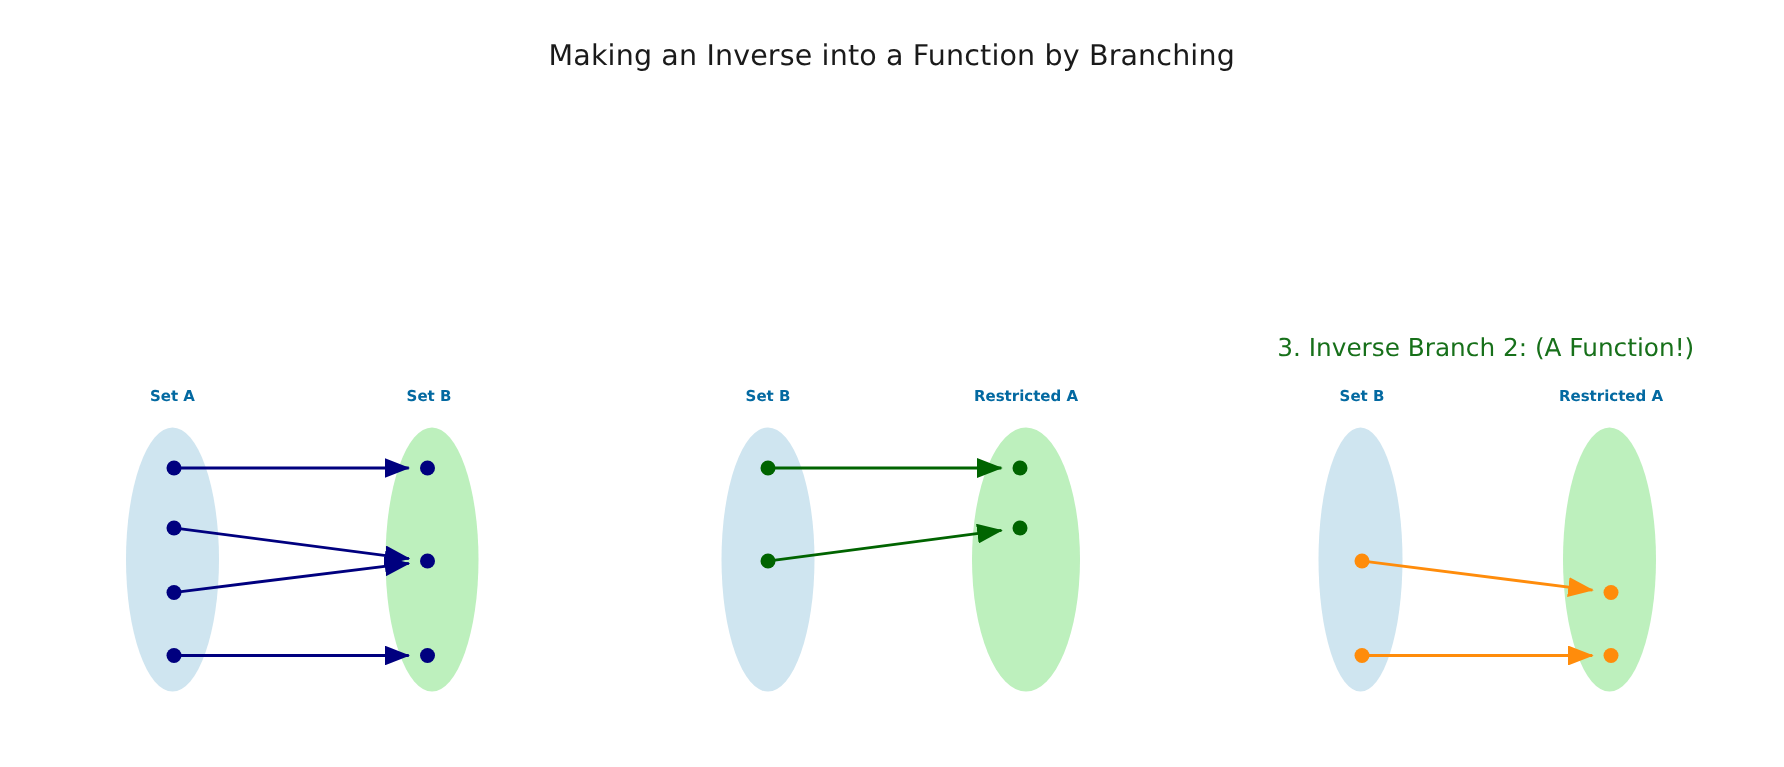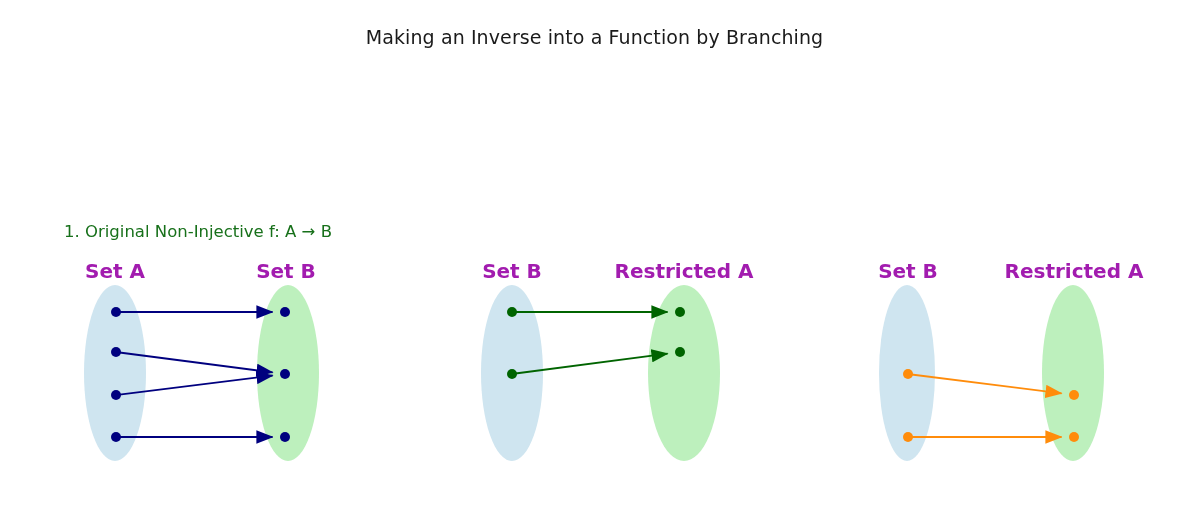--- a/index.html
+++ b/index.html
@@ -42,23 +42,23 @@
     top: 222px;
     width: 100%;
     text-align: center;
     font-size: 16.5px;
     color: #17701a;
     white-space: nowrap;
   }
   .set-label {
     position: absolute;
     top: 259px;
-    font-size: 20px;
+    font-size: 10px;
     font-weight: bold;
-    color: #a21caf;
+    color: #0369a1;
     text-align: center;
     white-space: nowrap;
     transform: translateX(-50%);
   }
   svg.diagram {
     position: absolute;
     left: 0;
     top: 0;
     width: 1189px;
     height: 511px;
@@ -117,28 +117,28 @@
           <line x1="911.5" y1="437" x2="1061.5" y2="437" stroke="#ff8c0b" stroke-width="1.9" marker-end="url(#arrow-p2)"></line>
           <circle cx="908" cy="374" r="5" fill="#ff8c0b"></circle>
           <circle cx="908" cy="437" r="5" fill="#ff8c0b"></circle>
           <circle cx="1074" cy="395" r="5" fill="#ff8c0b"></circle>
           <circle cx="1074" cy="437" r="5" fill="#ff8c0b"></circle>
         </g>
       </g>
   </svg>
 
   <div class="panel" style="left:0px; width:396px;">
-    <div class="panel-title">1. Original Non-Injective f: A → B</div>
     <div class="set-label" style="left:115px;">Set A</div>
     <div class="set-label" style="left:286px;">Set B</div>
   </div>
 
   <div class="panel" style="left:396px; width:396px;">
     <div class="set-label" style="left:116px;">Set B</div>
     <div class="set-label" style="left:288px;">Restricted A</div>
   </div>
 
   <div class="panel" style="left:792px; width:397px;">
+    <div class="panel-title">3. Inverse Branch 2: (A Function!)</div>
     <div class="set-label" style="left:116px;">Set B</div>
     <div class="set-label" style="left:282px;">Restricted A</div>
   </div>
 
 </div>
 
 </body></html>

